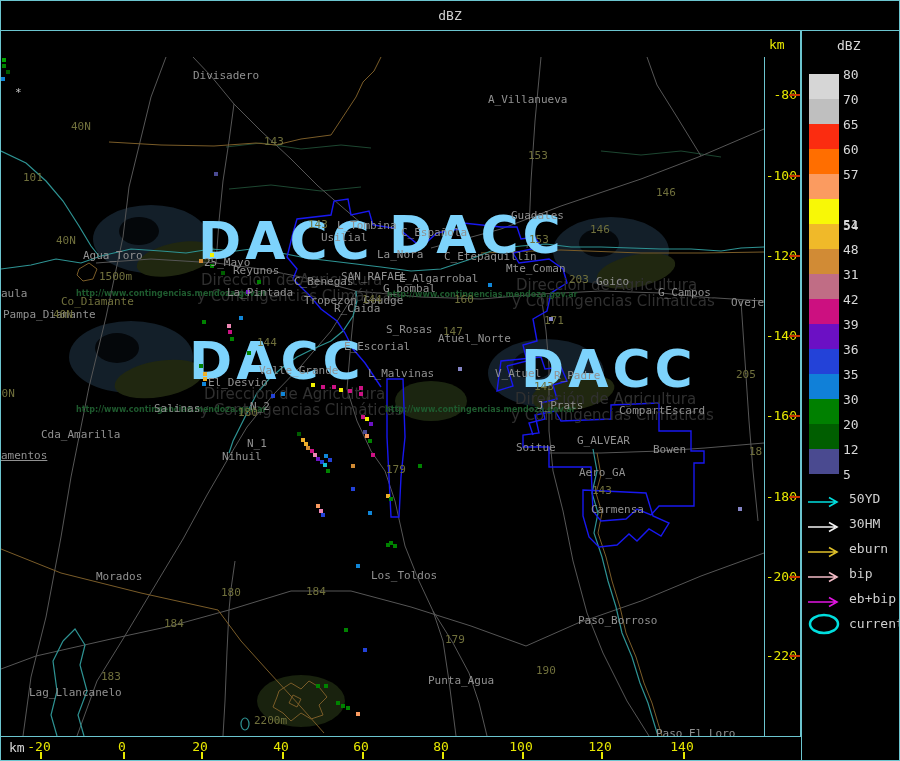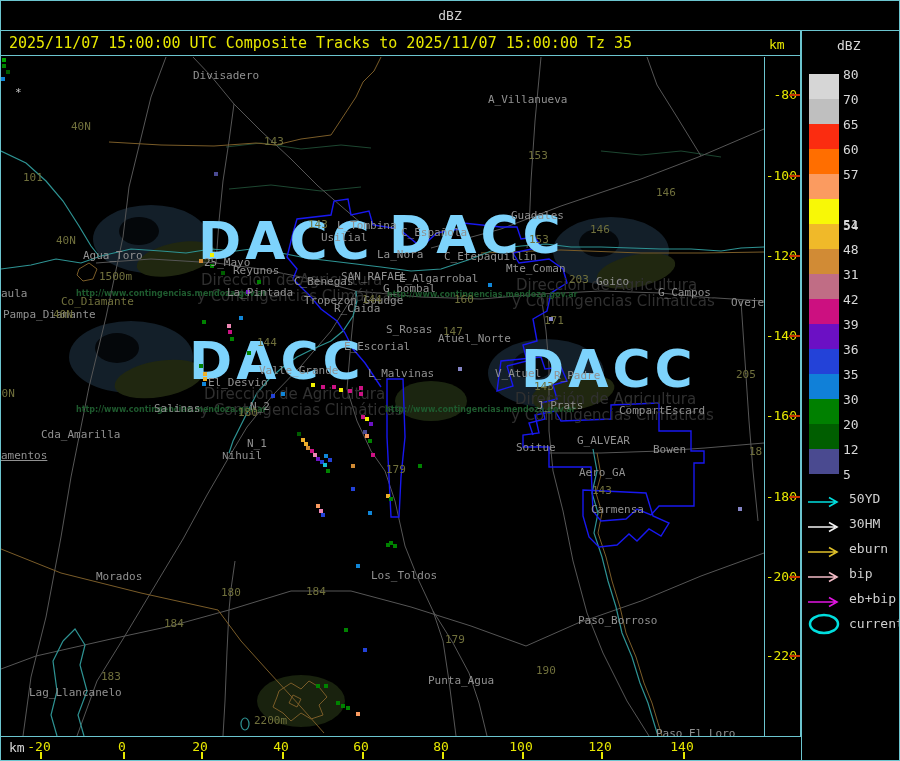--- a/index.html
+++ b/index.html
@@ -46,23 +46,20 @@
 </style>
 </head>
 <body>
 
 <div id="root">
 
   <div id="titlebar">
     <span>dBZ</span>
   </div>
 
-  <div id="headerbar">
-    <span>2025/11/07 15:00:00 UTC Composite Tracks to 2025/11/07 15:00:00 Tz 35</span>
-  </div>
   <span id="hdr-km">km</span>
 
   <div id="rightpanel"></div>
   <span id="panel-dbz">dBZ</span>
 
   <div id="bottombar"></div>
   <span id="xunit">km</span>
 
   <div id="map-rborder"></div>
 
@@ -201,21 +198,21 @@
     <div class="lbl g" style="left: 249px; top: 400px;">N_2</div>
     <div class="lbl o" style="left: 237px; top: 406px;">180</div>
     <div class="lbl g" style="left: 618px; top: 404px;">CompartEscard</div>
     <div class="lbl g" style="left: 40px; top: 428px;">Cda_Amarilla</div>
     <div class="lbl g" style="left: 576px; top: 434px;">G_ALVEAR</div>
     <div class="lbl g" style="left: 515px; top: 441px;">Soitue</div>
     <div class="lbl g" style="left: 652px; top: 443px;">Bowen</div>
     <div class="lbl g" style="left: 246px; top: 437px;">N_1</div>
     <div class="lbl o" style="left: 748px; top: 445px;">18</div>
     <div class="lbl g" style="left: 0px; top: 449px; text-decoration: underline;">amentos</div>
-    <div class="lbl g" style="left: 221px; top: 450px; font-family: Liberation Mono, monospace;">Nihuil</div>
+    <div class="lbl g" style="left: 221px; top: 450px;">Nihuil</div>
     <div class="lbl o" style="left: 385px; top: 463px;">179</div>
     <div class="lbl g" style="left: 578px; top: 466px;">Aero_GA</div>
     <div class="lbl o" style="left: 591px; top: 484px;">143</div>
     <div class="lbl g" style="left: 590px; top: 503px;">Carmensa</div>
     <div class="lbl g" style="left: 95px; top: 570px;">Morados</div>
     <div class="lbl g" style="left: 370px; top: 569px;">Los_Toldos</div>
     <div class="lbl o" style="left: 305px; top: 585px;">184</div>
     <div class="lbl o" style="left: 220px; top: 586px;">180</div>
     <div class="lbl g" style="left: 577px; top: 614px;">Paso_Borroso</div>
     <div class="lbl o" style="left: 163px; top: 617px;">184</div>

